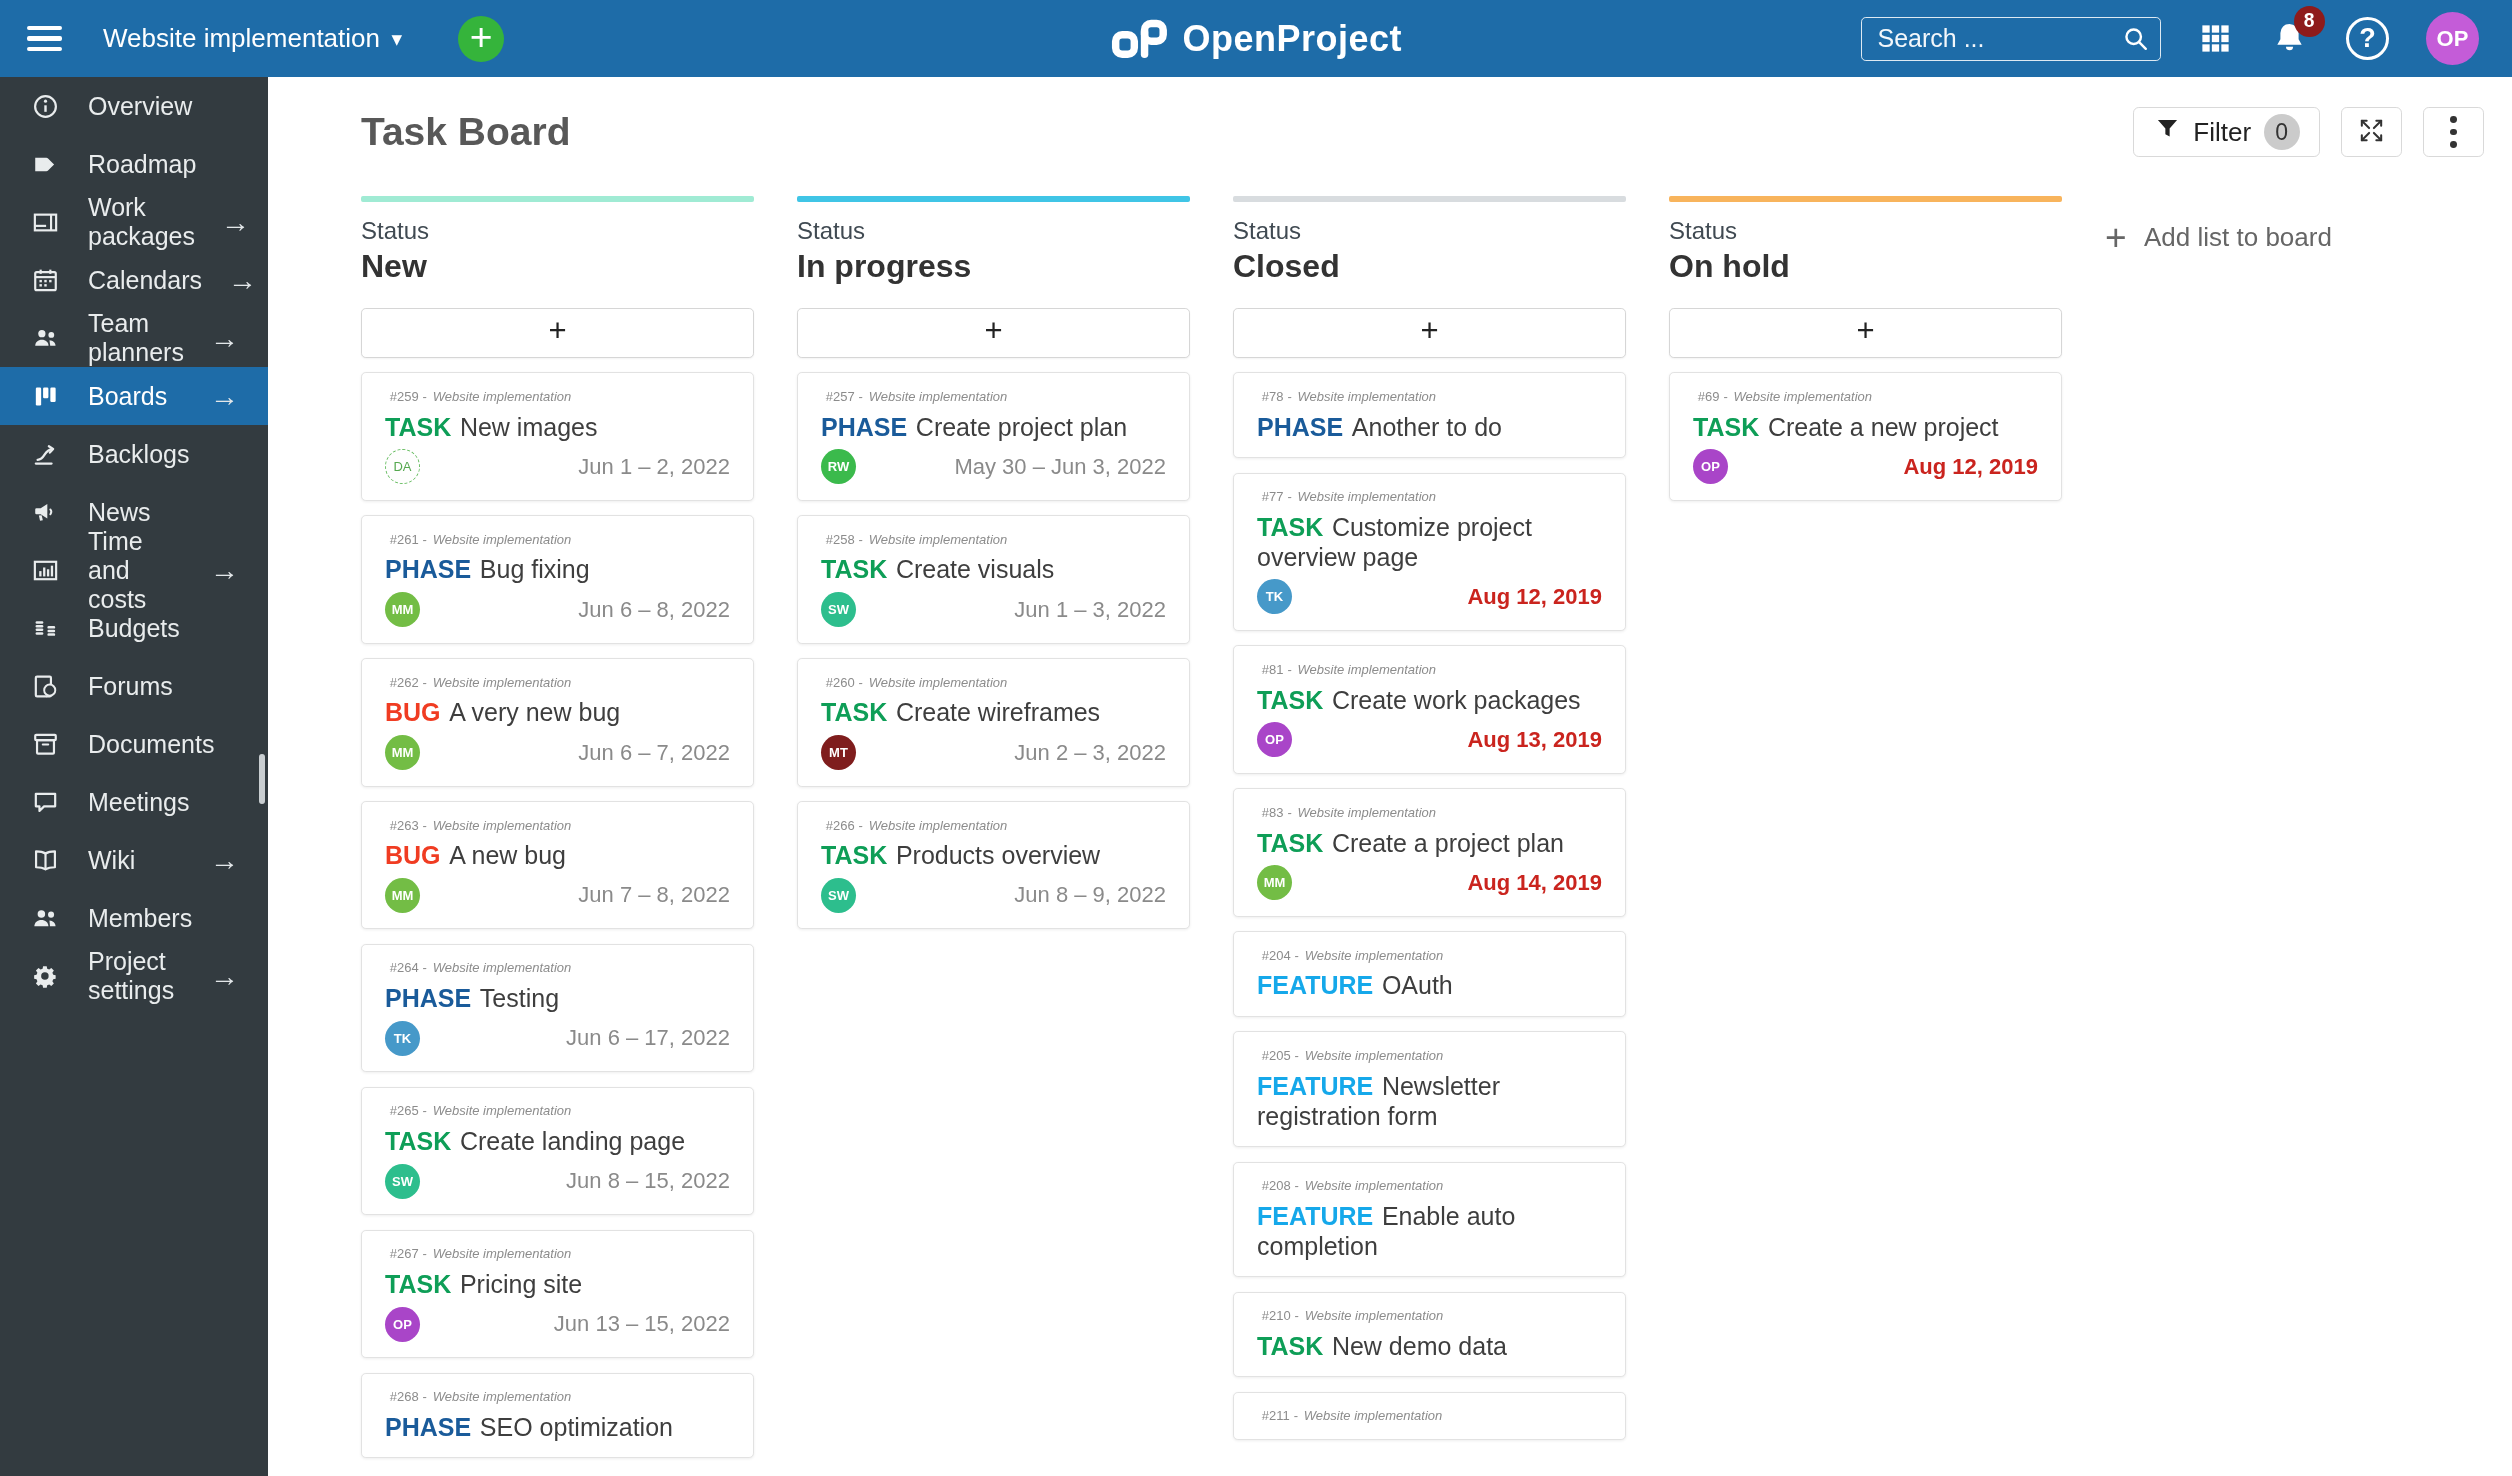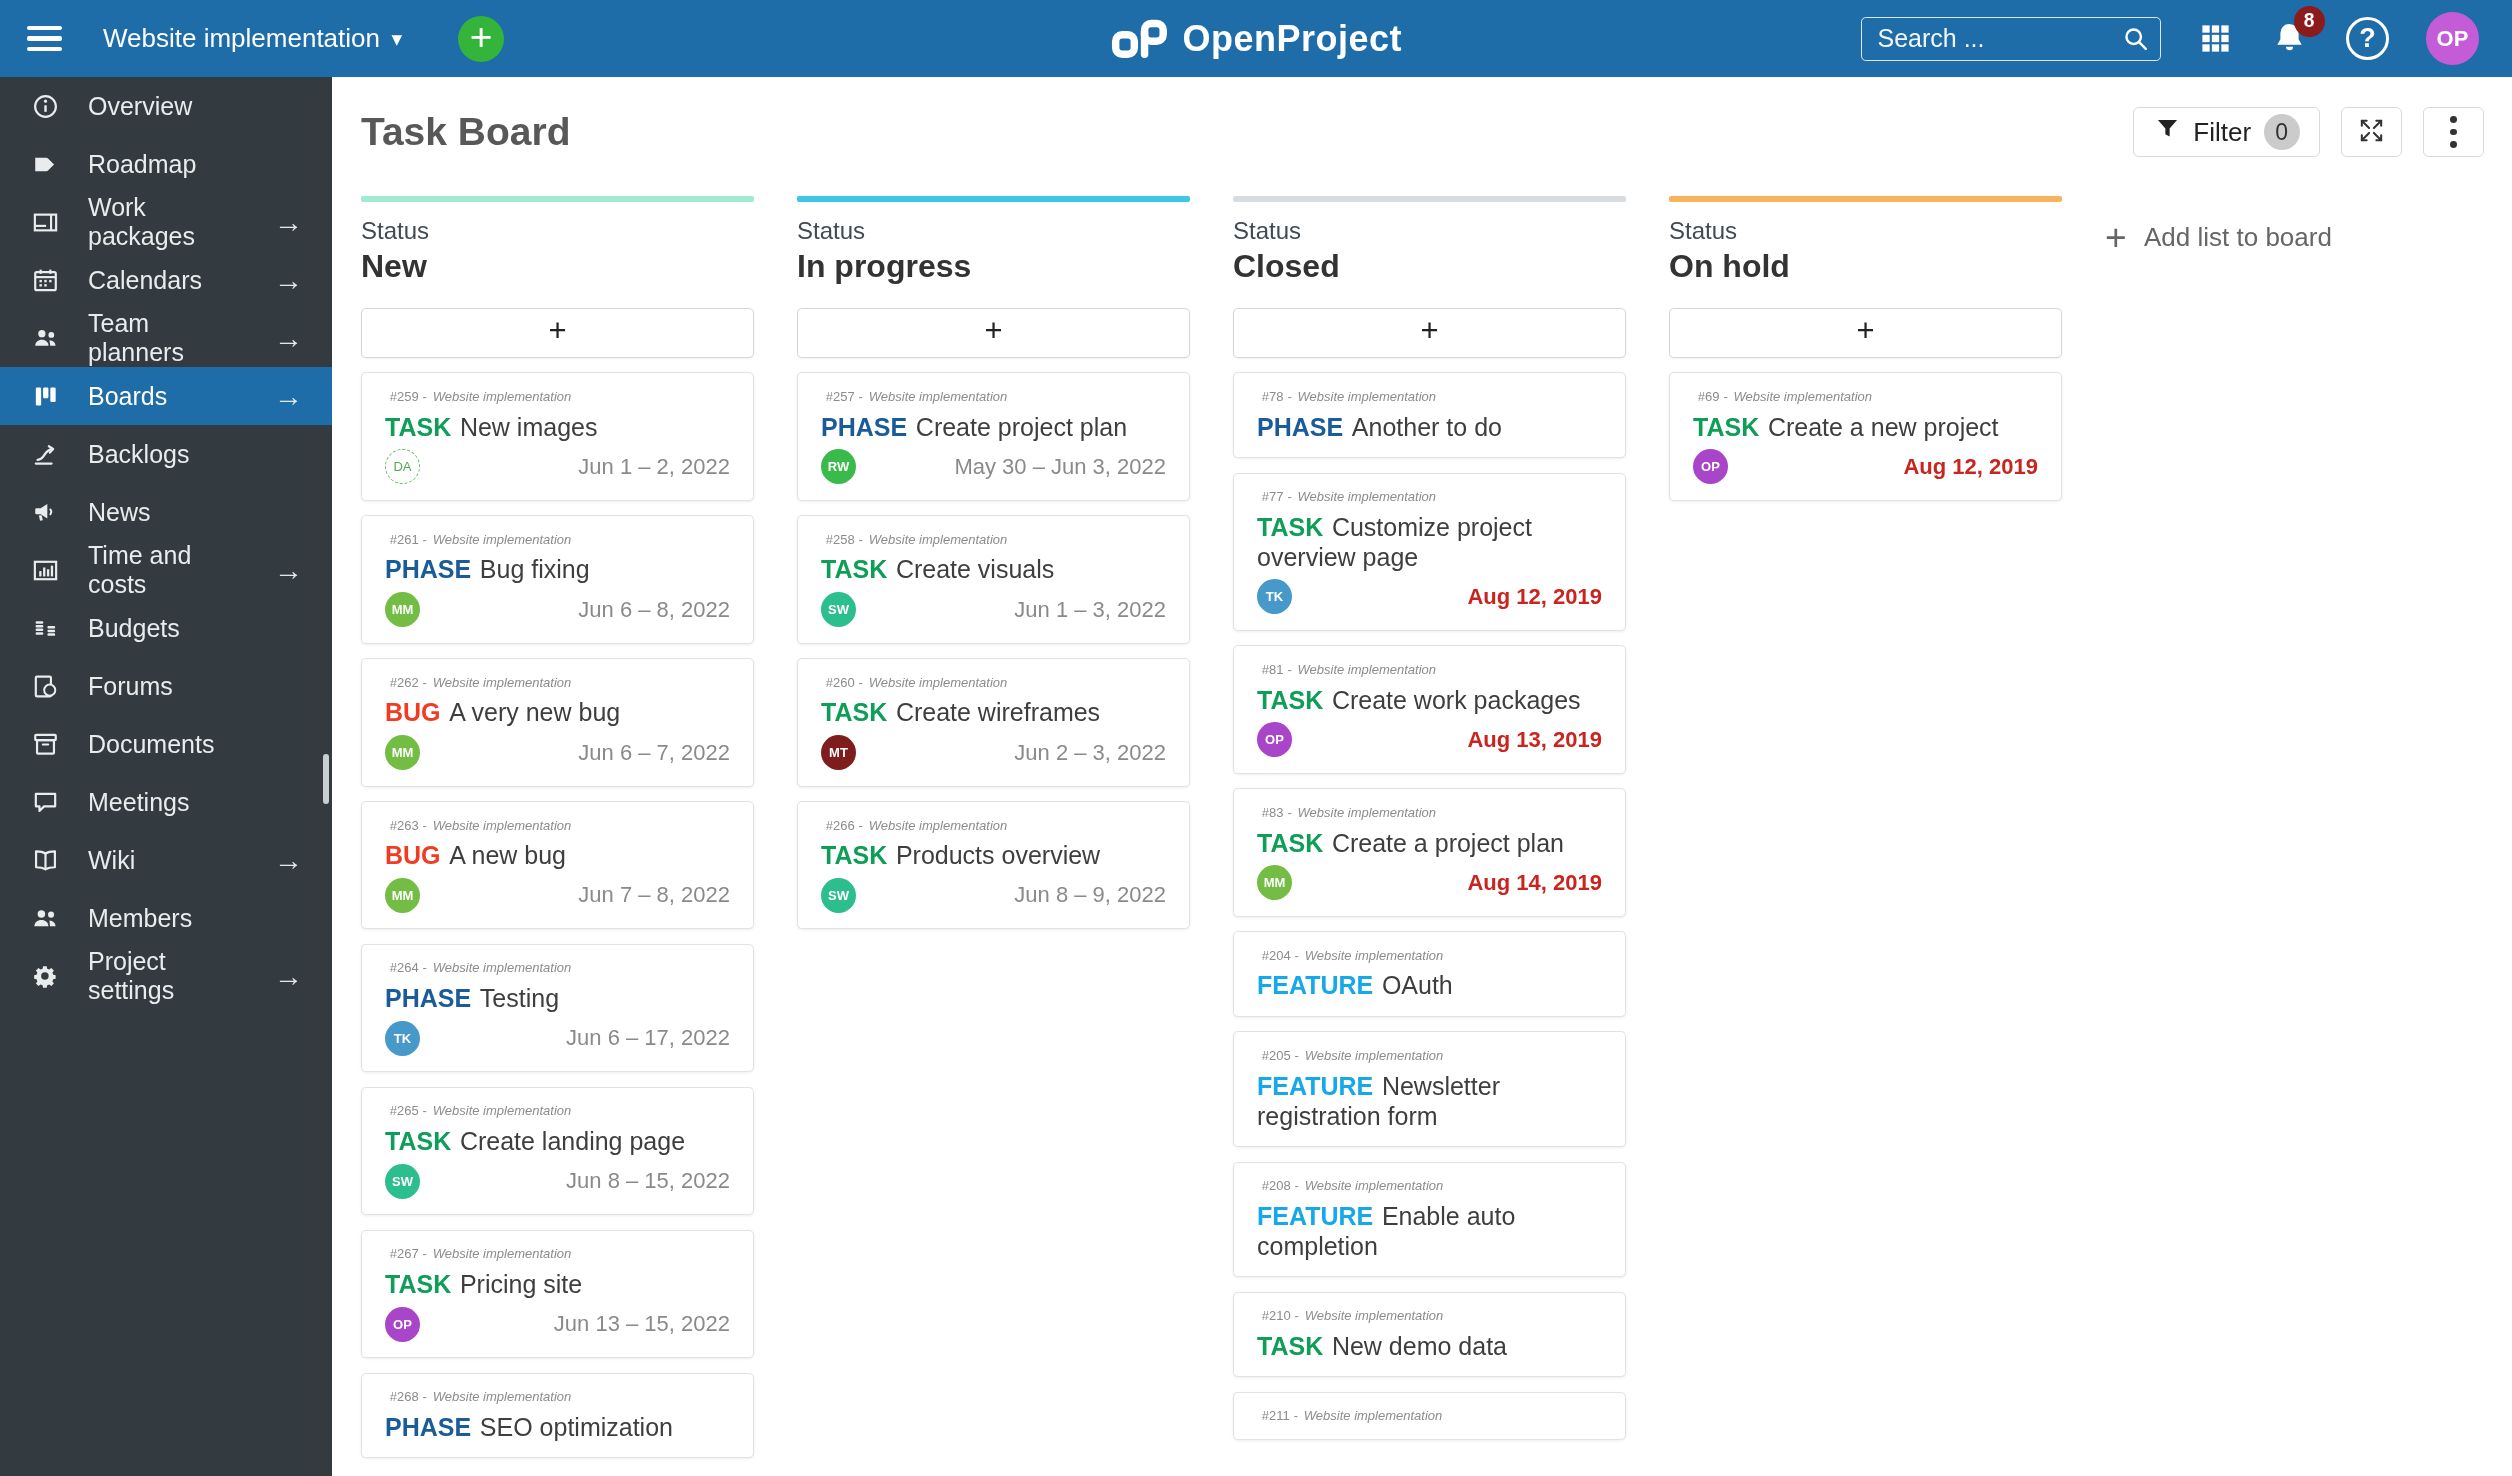--- a/index.html
+++ b/index.html
@@ -30,21 +30,21 @@
   .tico svg { display:block; }
   .badge { position:absolute; top:-13.5px; right:-15.5px; min-width:31px; height:31px; border-radius:15.5px;
            background:#8E1B1B; color:#fff; font-size:19.3px; font-weight:700;
            display:flex; align-items:center; justify-content:center; padding:0 5.8px; }
   .qmark { width:43px; height:43px; border:3.4px solid #fff; border-radius:50%; color:#fff;
            font-size:27px; font-weight:700; display:flex; align-items:center; justify-content:center; }
   .avatar-top { width:53px; height:53px; border-radius:50%; border:none; background:#C45CD8; color:#fff;
                 font-size:22px; font-weight:700; display:flex; align-items:center; justify-content:center; }
 
   
-  .sidebar { position:absolute; top:77px; left:0; width:332px; height:1400px; background:#333B40; z-index:10; }
+  .sidebar { position:absolute; top:77px; left:0; width:268px; height:1400px; background:#333B40; z-index:10; }
   .side-item { height:58px; display:flex; align-items:center; gap:26px; padding:0 29px;
                color:#E9ECED; font-size:25px; cursor:pointer; }
   .side-item.active { background:#1E6CA8; color:#fff; }
   .side-icon { width:33px; height:33px; flex:none; display:flex; align-items:center; justify-content:center; }
   .side-icon svg { width:29px; height:29px; display:block; }
   .side-arrow { margin-left:auto; font-size:29px; color:#E3E7E9; }
   .side-thumb { position:absolute; right:2.9px; top:677px; width:5.8px; height:50px; background:#C9CED1; border-radius:2.9px; }
 
   
   .main { position:absolute; left:332px; top:82px; width:2181px; height:1400px; background:#fff; overflow:hidden; }

